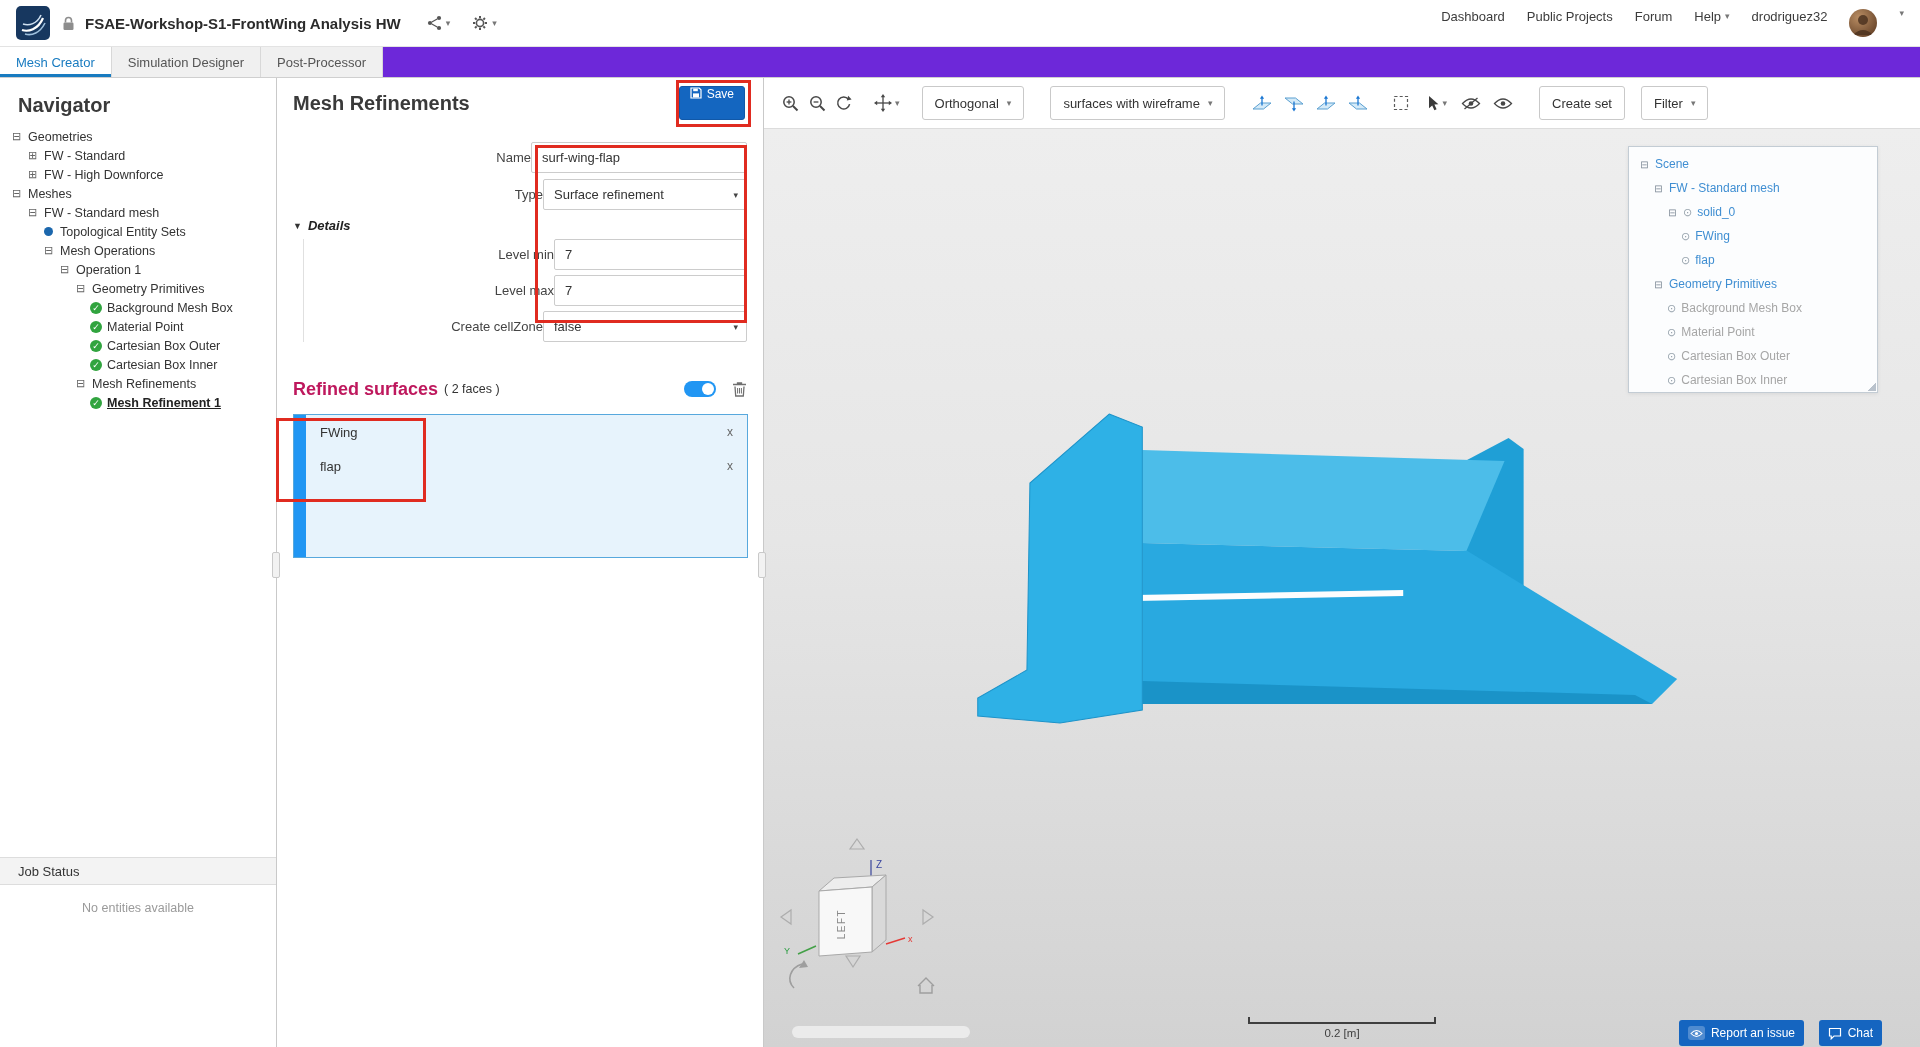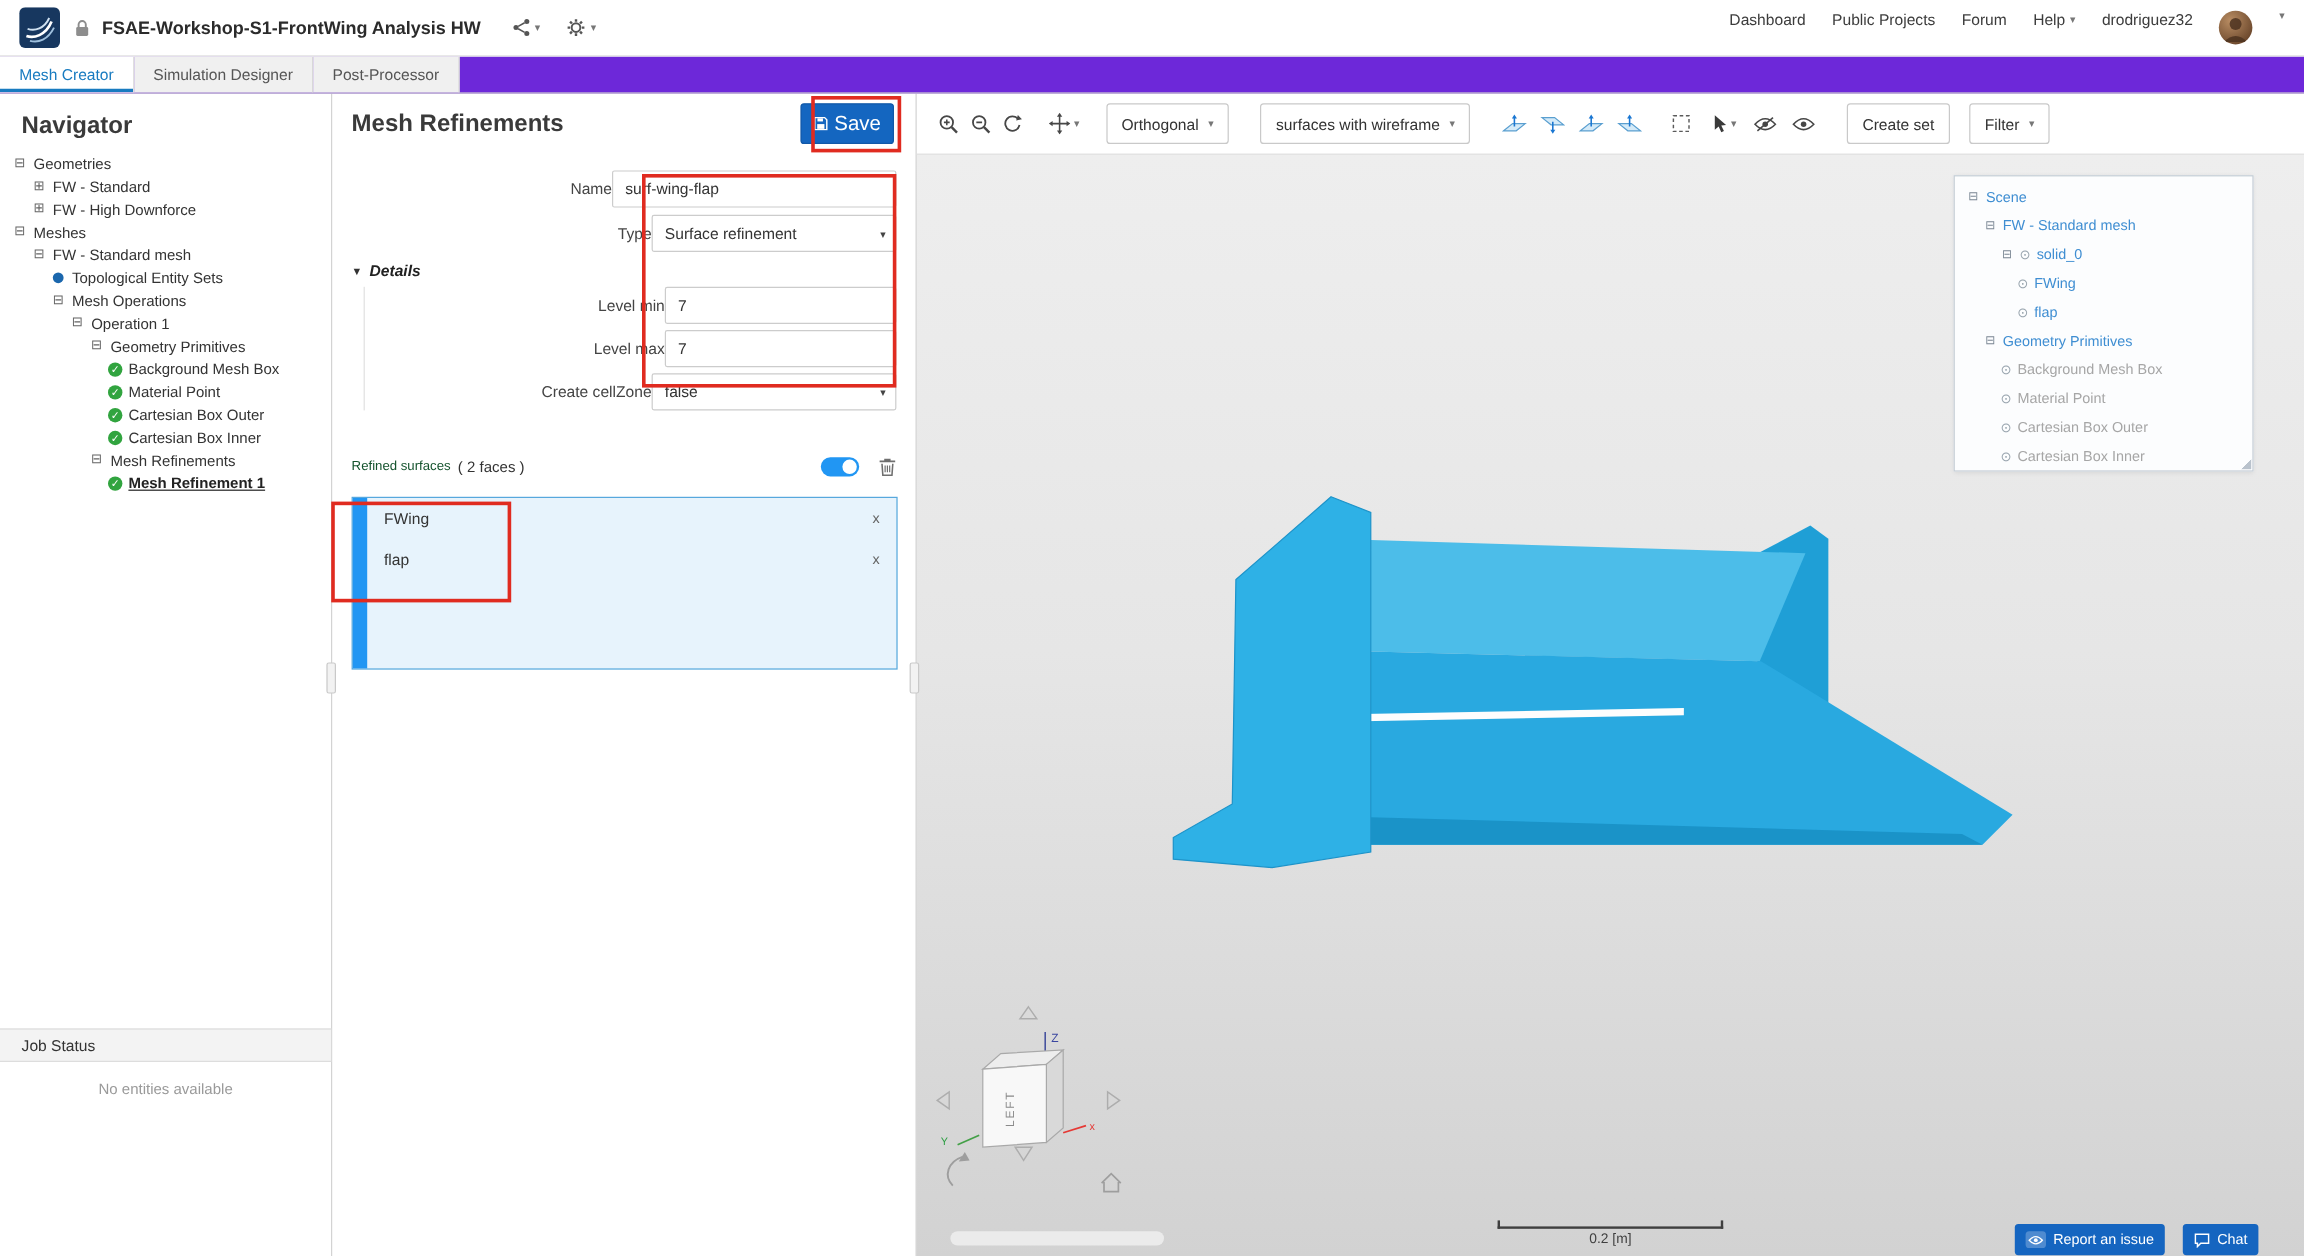--- a/index.html
+++ b/index.html
@@ -39,35 +39,35 @@
 .chk{width:12px;height:12px;border-radius:50%;background:#31a43f;color:#fff;font-size:9px;line-height:12px;text-align:center;flex:0 0 12px}
 .job-status{position:absolute;left:0;right:0;top:779px}
 .js-head{height:28px;background:#f3f3f3;border-top:1px solid #ddd;border-bottom:1px solid #ddd;display:flex;align-items:center;padding-left:18px;font-size:13px;color:#333}
 .js-empty{margin-top:16px;text-align:center;color:#9a9a9a;font-size:12.5px}
 .grip{position:absolute;width:8px;height:26px;background:#f2f2f2;border:1px solid #c9c9c9;border-radius:2px;z-index:12;cursor:col-resize}
 
 
 .editor{width:487px;min-width:487px;background:#fff;border-right:1px solid #c9c9c9;position:relative}
 .ed-head{height:64px;padding:14px 16px 0;position:relative}
 .ed-head h2{font-size:20px;font-weight:bold;color:#3a3a3a}
-.save-btn{position:absolute;top:8px;right:18px;height:34px;padding:0 10px;background:#1466c0;border:1px solid #1158a8;border-radius:3px;color:#fff;font-size:17px;display:flex;align-items:center;gap:5px;cursor:pointer;font-family:inherit}
+.save-btn{position:absolute;top:8px;right:18px;height:34px;padding:0 10px;background:#1466c0;border:1px solid #1158a8;border-radius:3px;color:#fff;font-size:12px;display:flex;gap:5px;cursor:pointer;font-family:inherit}
 .form-row{display:flex;align-items:center;justify-content:flex-end;height:31px;margin-bottom:6px;padding:0 16px}
 .form-row label{font-size:13px;color:#444}
-.txt{width:237px;height:31px;border:1px solid #ccc;border-radius:2px;padding:0 10px;font-size:13px;color:#333;font-family:inherit;background:#fff}
+.txt{width:216px;height:31px;border:1px solid #ccc;border-radius:2px;padding:0 10px;font-size:13px;color:#333;font-family:inherit;background:#fff}
 .txt.sm{width:193px}
 .select{width:204px;height:31px;border:1px solid #ccc;border-radius:2px;padding:0 8px 0 10px;display:flex;align-items:center;justify-content:space-between;background:#fff;cursor:pointer;font-size:13px;color:#333}
 .sel-arrow{font-size:9px;color:#444}
 .details-head{display:flex;align-items:center;gap:6px;margin:8px 16px 6px;cursor:pointer}
 .d-arrow{font-size:9px;color:#333}
 .d-label{font-size:13px;font-weight:bold;font-style:italic;color:#222}
 .details-body{margin-left:26px;border-left:1px solid #e0e0e0}
 .details-body .form-row{padding:0 16px 0 10px;margin-bottom:5px}
 .details-body .form-row.cz{}
 .refined-head{display:flex;align-items:center;margin:36px 16px 0;height:22px}
-.rf-label{font-weight:normal;font-size:11px;color:#14532d}
+.rf-label{font-weight:bold;font-size:18px;color:#be185d}
 .rf-count{font-size:12.5px;color:#333;margin-left:6px}
 .toggle{margin-left:auto;width:32px;height:16px;border-radius:8px;background:#2196f3;position:relative;cursor:pointer}
 .toggle .knob{position:absolute;top:2px;right:2px;width:12px;height:12px;border-radius:50%;background:#fff}
 .trash{margin-left:16px;display:inline-flex;cursor:pointer}
 .surf-list{position:relative;margin:14px 15px 0 16px;height:144px;background:#e7f3fc;border:1px solid #57a8dd;padding-left:12px}
 .surf-list::before{content:"";position:absolute;left:0;top:0;bottom:0;width:12px;background:#2196f3}
 .surf-row{height:34px;display:flex;align-items:center;padding:0 14px;font-size:13px;color:#333}
 .surf-row .x{margin-left:auto;color:#666;font-size:12px;cursor:pointer}
 
 

